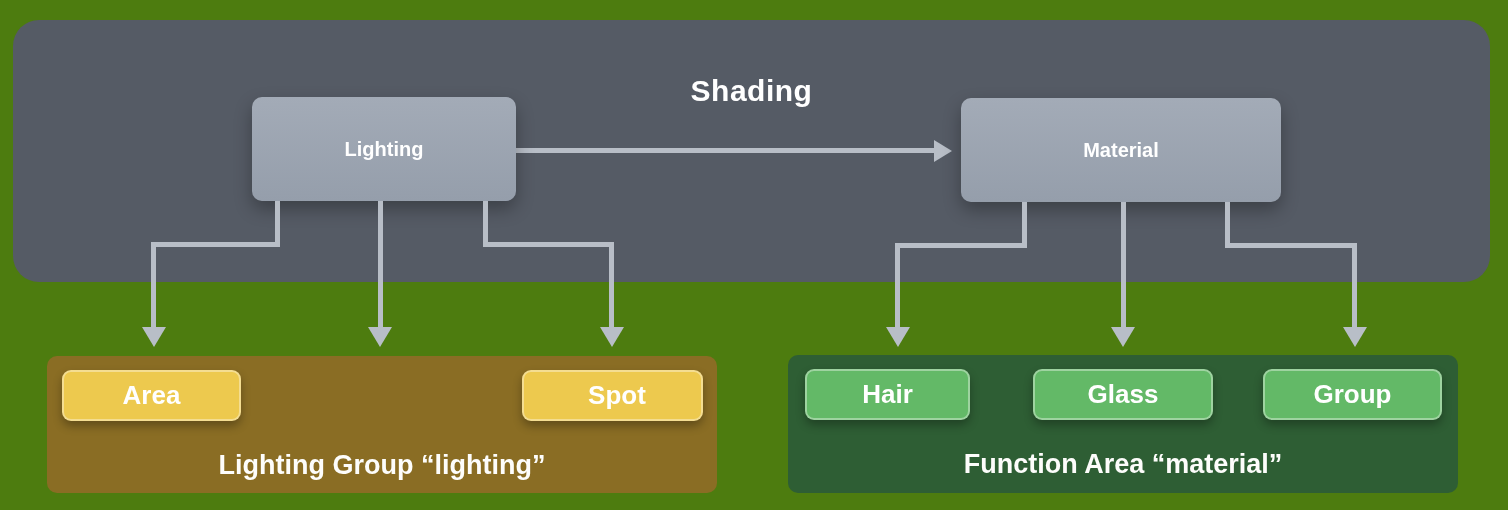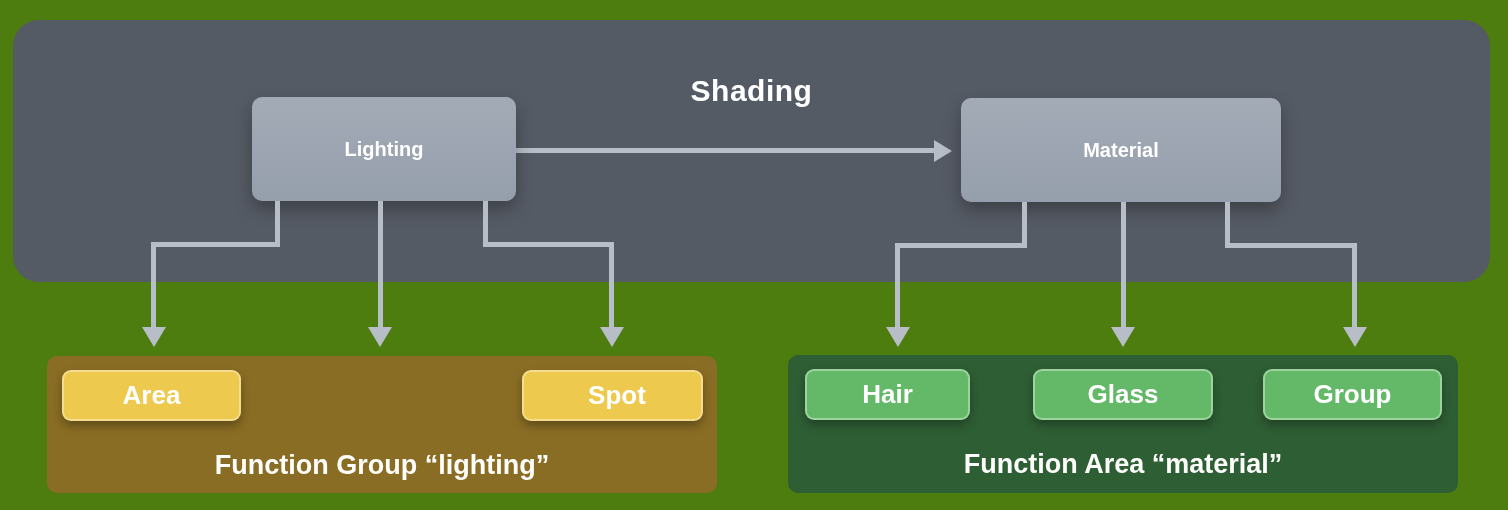--- a/index.html
+++ b/index.html
@@ -151,21 +151,21 @@
   <div class="abs line" style="left:1352px; top:243px; width:5px; height:84px;"></div>
   <div class="abs arrowhead-down" style="left:1343px; top:327px;"></div>
 
   <div class="abs fgroup fgroup-lighting" style="background-color: rgb(138, 109, 36);">
     <div class="chip chip-yellow chip-area" style="background-color: rgb(237, 201, 78);">
       <span>Area</span>
     </div>
     <div class="chip chip-yellow chip-spot" style="background-color: rgb(237, 201, 78); padding-left: 9px;">
       <span>Spot</span>
     </div>
-    <div class="fgroup-title">Function Group “lighting”</div>
+    <div class="fgroup-title">Lighting Group “lighting”</div>
   </div>
 
   <div class="abs fgroup fgroup-material" style="background-color: rgb(46, 94, 52);">
     <div class="chip chip-green chip-hair" style="background-color: rgb(99, 185, 103);">
       <span>Hair</span>
     </div>
     <div class="chip chip-green chip-skin" style="background-color: rgb(99, 185, 103);">
       <span>Glass</span>
     </div>
     <div class="chip chip-green chip-glass" style="background-color: rgb(99, 185, 103);">

